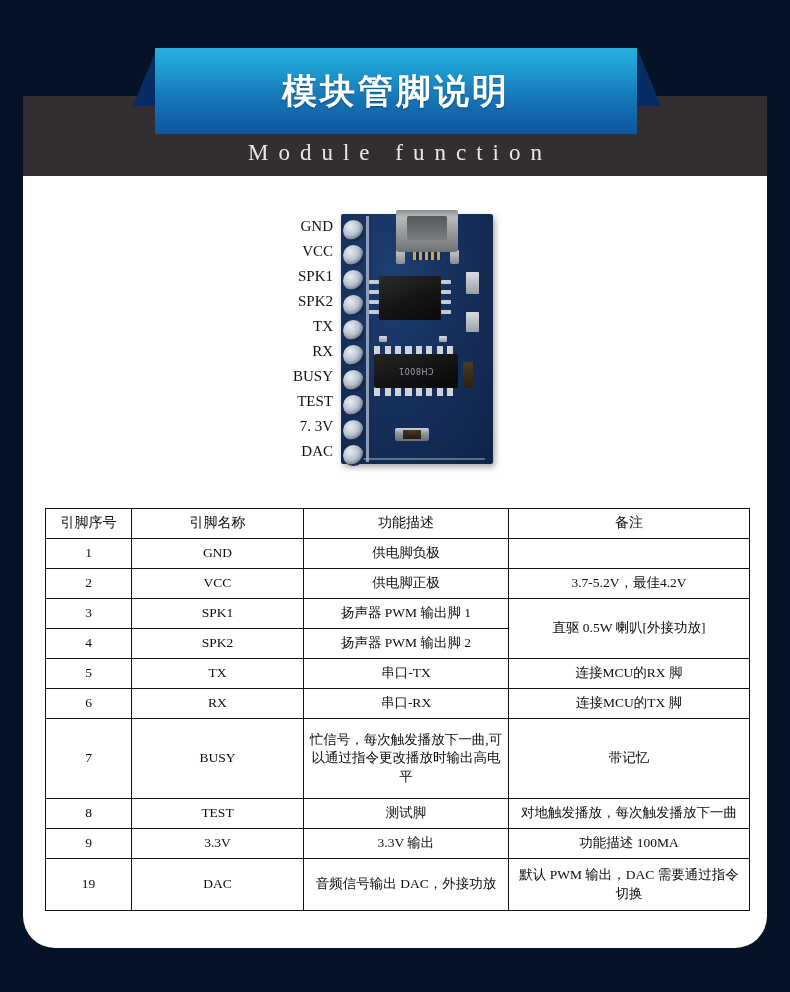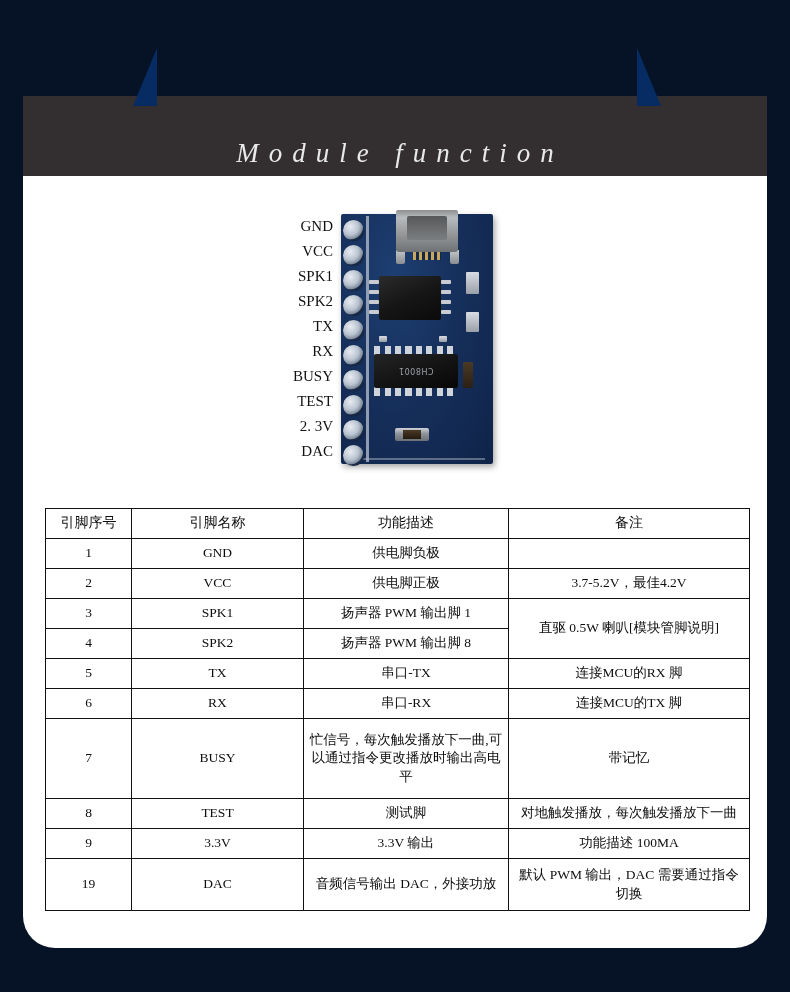--- a/index.html
+++ b/index.html
@@ -68,24 +68,23 @@
   .subtitle {
     position: absolute;
     left: 23px; top: 133px;
     width: 744px; height: 40px;
     z-index: 4;
     display: flex;
     align-items: center;
     justify-content: center;
     color: #e9e9ea;
     font-family: "Liberation Serif", "DejaVu Serif", serif;
-    font-size: 27px;
+    font-size: 23px;
     letter-spacing: 10px;
     text-indent: 10px;
-    font-style: italic;
   }
 
   
   .card {
     position: absolute;
     left: 23px; top: 176px;
     width: 744px; height: 772px;
     background: #ffffff;
     border-bottom-left-radius: 32px;
     border-bottom-right-radius: 32px;
@@ -284,37 +283,40 @@
 </head>
 <body>
 
 <div class="page">
 
   <div class="banner-strip"></div>
 
   <div class="wing wing-left"></div>
   <div class="wing wing-right"></div>
 
+  <div class="title-banner">
+    <div class="title-text">模块管脚说明</div>
+  </div>
 
   <div class="subtitle">Module  function</div>
 
   <div class="card">
 
     <div class="photo-area">
 
       <div class="pin-labels">
         <div class="pin-label">GND</div>
         <div class="pin-label">VCC</div>
         <div class="pin-label">SPK1</div>
         <div class="pin-label">SPK2</div>
         <div class="pin-label">TX</div>
         <div class="pin-label">RX</div>
         <div class="pin-label">BUSY</div>
         <div class="pin-label">TEST</div>
-        <div class="pin-label">2. 3V</div>
+        <div class="pin-label">7. 3V</div>
         <div class="pin-label">DAC</div>
       </div>
 
       <div class="board">
         <div class="board-rail"></div>
         <div class="board-rail-b"></div>
 
         <div class="pads">
           <div class="pad"></div>
           <div class="pad"></div>
@@ -386,26 +388,26 @@
           <tr class="r-std">
             <td>2</td>
             <td>VCC</td>
             <td>供电脚正极</td>
             <td>3.7-5.2V，最佳4.2V</td>
           </tr>
           <tr class="r-std">
             <td>3</td>
             <td>SPK1</td>
             <td>扬声器 PWM 输出脚 1</td>
-            <td rowspan="2">直驱 0.5W 喇叭[模块管脚说明]</td>
+            <td rowspan="2">直驱 0.5W 喇叭[外接功放]</td>
           </tr>
           <tr class="r-std">
             <td>4</td>
             <td>SPK2</td>
-            <td>扬声器 PWM 输出脚 8</td>
+            <td>扬声器 PWM 输出脚 2</td>
           </tr>
           <tr class="r-std">
             <td>5</td>
             <td>TX</td>
             <td>串口-TX</td>
             <td>连接MCU的RX 脚</td>
           </tr>
           <tr class="r-std">
             <td>6</td>
             <td>RX</td>

